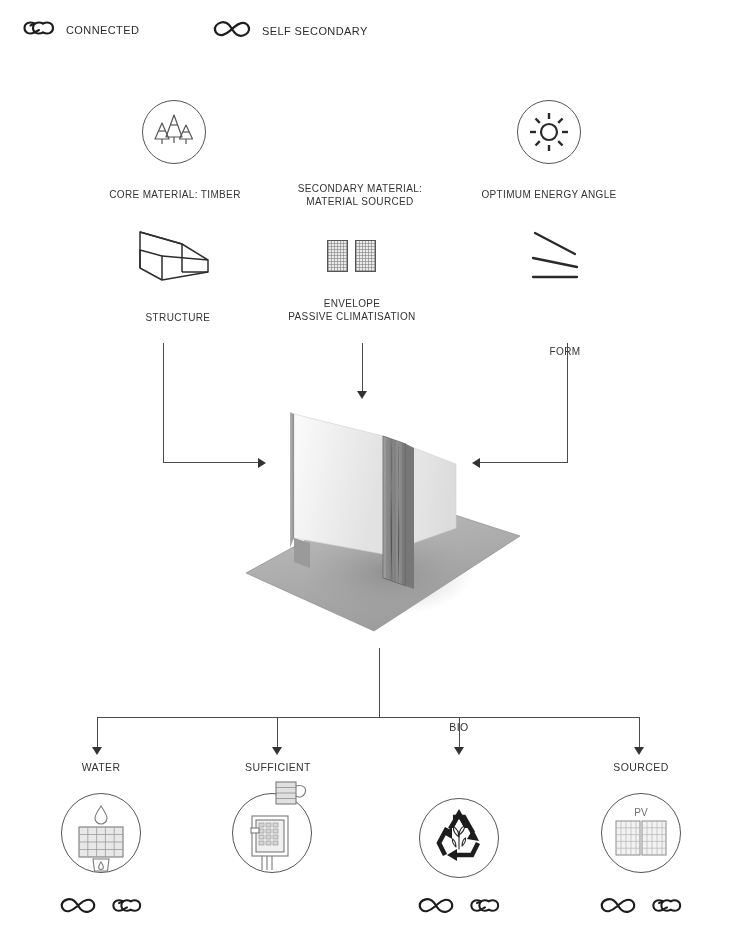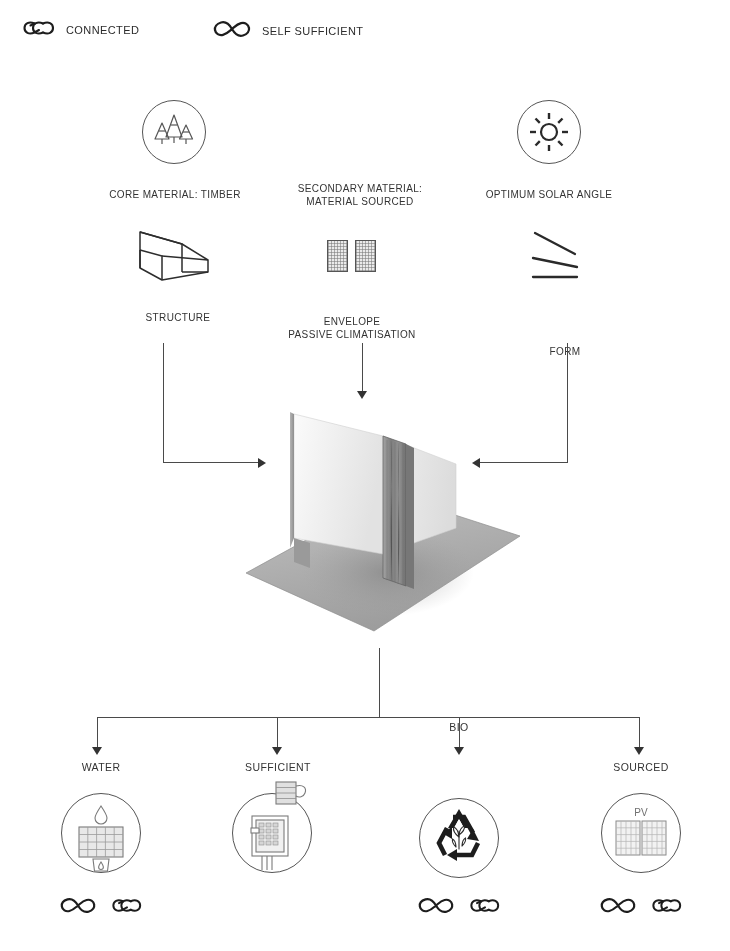--- a/index.html
+++ b/index.html
@@ -129,21 +129,21 @@
 </div>
 
 <div class="legend-item" style="left:212px; top:18px;">
   <span>
     <svg width="40" height="22" viewBox="0 0 40 22">
       <g fill="none" stroke="#1d1d1d" stroke-width="2.3">
         <path d="M20 11 C16.5 5, 12.5 3.5, 9 4.5 C4.5 5.8, 2.5 9, 3 12 C3.6 15.6, 7 17.8, 11 16.8 C15 15.8, 17.5 13, 20 11 C22.5 9, 25 6.2, 29 5.2 C33 4.2, 36.4 6.4, 37 10 C37.5 13, 35.5 16.2, 31 17.5 C27.5 18.5, 23.5 17, 20 11 Z"></path>
       </g>
     </svg>
   </span>
-  <span class="legend-label">SELF SUFFICIENT</span>
+  <span class="legend-label">SELF SECONDARY</span>
 </div>
 
 <div class="circle-icon" style="left:142px; top:100px; width:64px; height:64px;">
   <svg width="62" height="62" viewBox="0 0 62 62">
     <g fill="none" stroke="#555555" stroke-width="1.2" stroke-linejoin="round">
       <path d="M31 14 L39 36 L23 36 Z"></path>
       <path d="M31 36 L31 42"></path>
       <path d="M19 22 L26 38 L12 38 Z"></path>
       <path d="M19 38 L19 43"></path>
       <path d="M43 24 L49.5 38 L36.5 38 Z"></path>
@@ -169,21 +169,21 @@
       <line x1="21.8" y1="40.2" x2="17.5" y2="44.5"></line>
     </g>
   </svg>
 </div>
 
 <div class="caption" style="left:60px; top:189px; width:230px;">CORE MATERIAL: TIMBER</div>
 
 <div class="caption" style="left:245px; top:183px; width:230px;">SECONDARY MATERIAL:
 MATERIAL SOURCED</div>
 
-<div class="caption" style="left:434px; top:189px; width:230px;">OPTIMUM SOLAR ANGLE</div>
+<div class="caption" style="left:434px; top:189px; width:230px;">OPTIMUM ENERGY ANGLE</div>
 
 <div class="abs" style="left:132px; top:228px;">
   <svg width="92" height="60" viewBox="0 0 92 60">
     <g fill="none" stroke="#2d2d2d" stroke-width="1.5" stroke-linejoin="round">
       <path d="M8 4 L8 40 L30 52 L76 44 L76 32 L50 16 L8 4 Z"></path>
       <path d="M8 4 L50 16 L50 44"></path>
       <path d="M8 22 L30 28 L30 52"></path>
       <path d="M30 28 L76 32"></path>
       <path d="M50 44 L76 44"></path>
       <path d="M8 22 L8 40"></path>
@@ -199,21 +199,21 @@
     <g stroke="#2a2a2a" stroke-width="2.3" stroke-linecap="round">
       <line x1="8" y1="5" x2="48" y2="26"></line>
       <line x1="6" y1="30" x2="50" y2="39"></line>
       <line x1="6" y1="49" x2="50" y2="49"></line>
     </g>
   </svg>
 </div>
 
 <div class="caption" style="left:63px; top:312px; width:230px;">STRUCTURE</div>
 
-<div class="caption" style="left:237px; top:316px; width:230px;">ENVELOPE
+<div class="caption" style="left:237px; top:298px; width:230px;">ENVELOPE
 PASSIVE CLIMATISATION</div>
 
 <div class="caption" style="left:450px; top:298px; width:230px;margin-top:48px;">FORM</div>
 
 <div class="line-v" style="left:163px; top:343px; height:120px;"></div>
 <div class="line-h" style="left:163px; top:462px; width:95px;"></div>
 <div class="arrow-right" style="left:258px; top:458px;"></div>
 
 <div class="line-v" style="left:362px; top:343px; height:50px;"></div>
 <div class="arrow-down" style="left:357px; top:391px;"></div>

